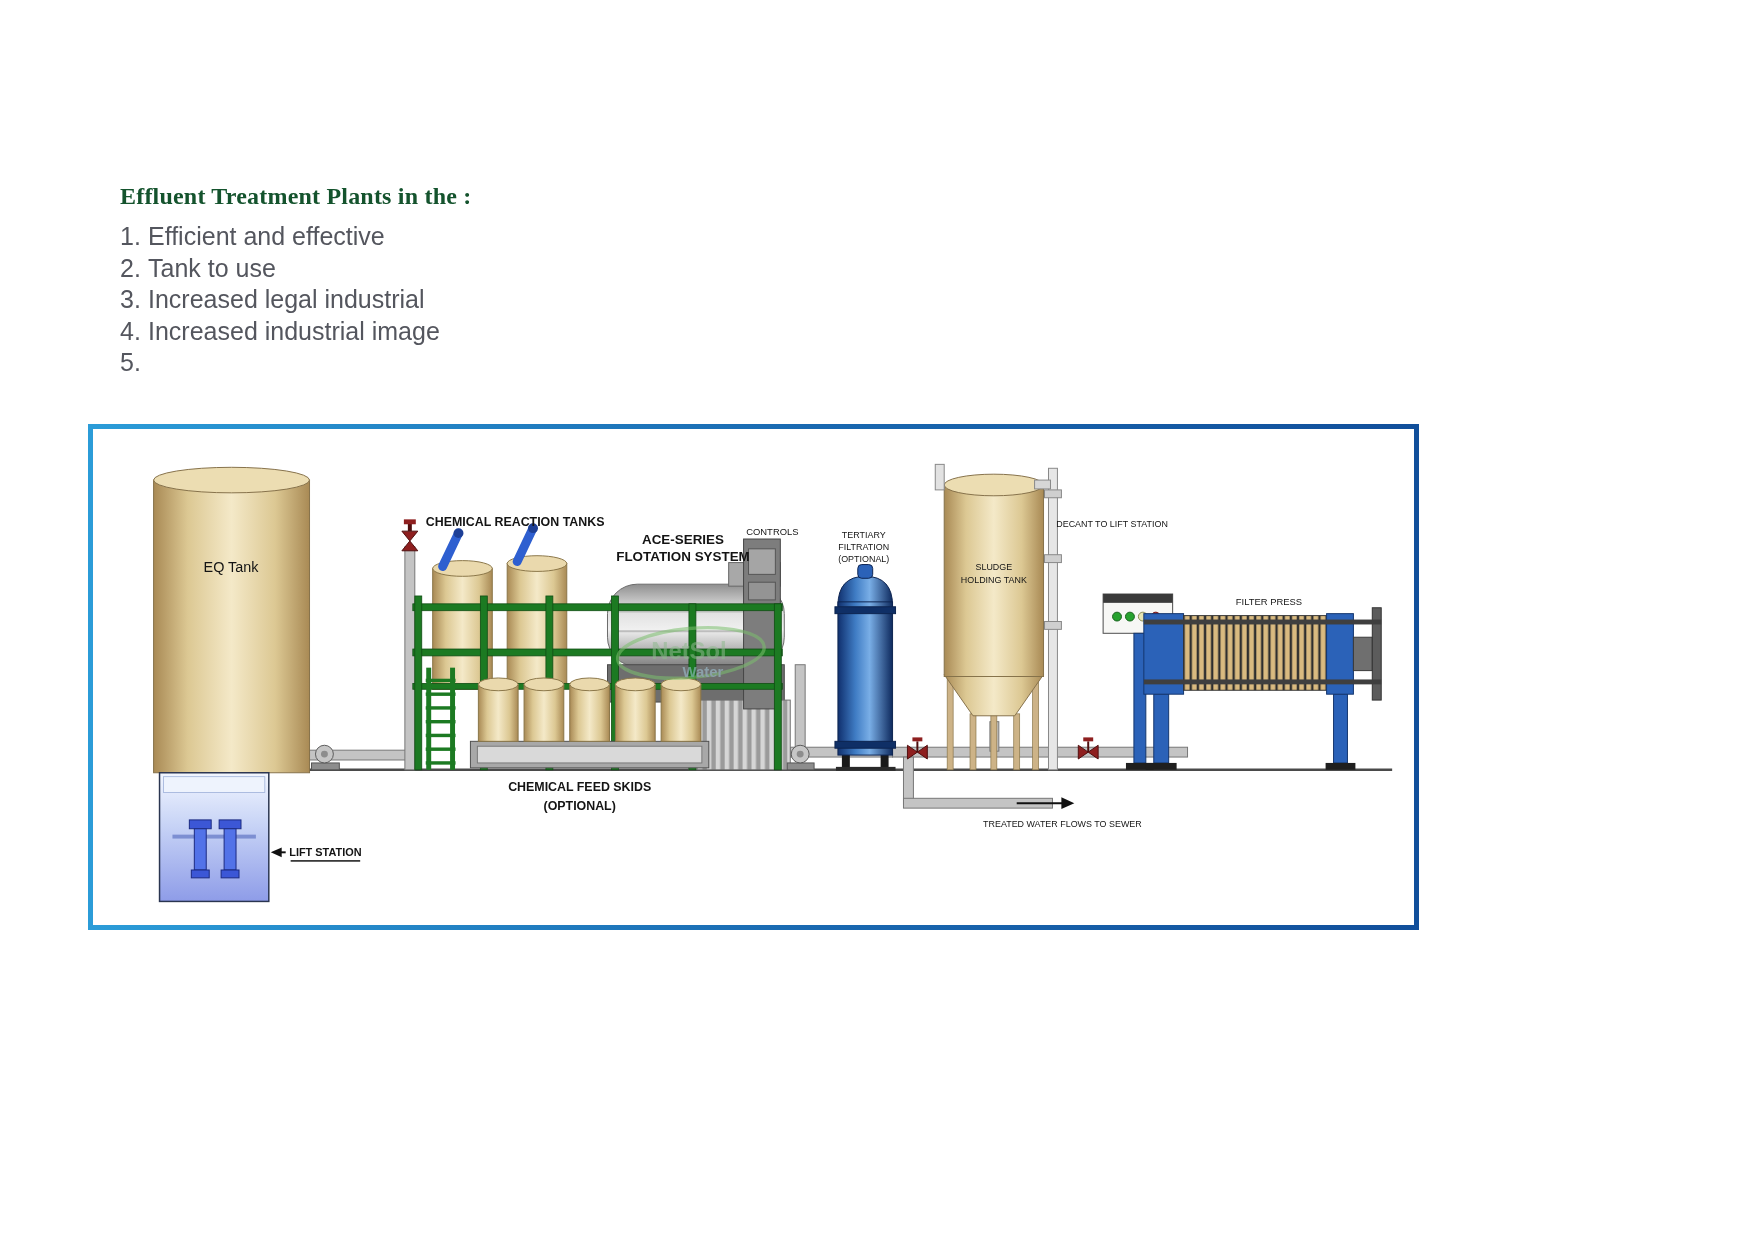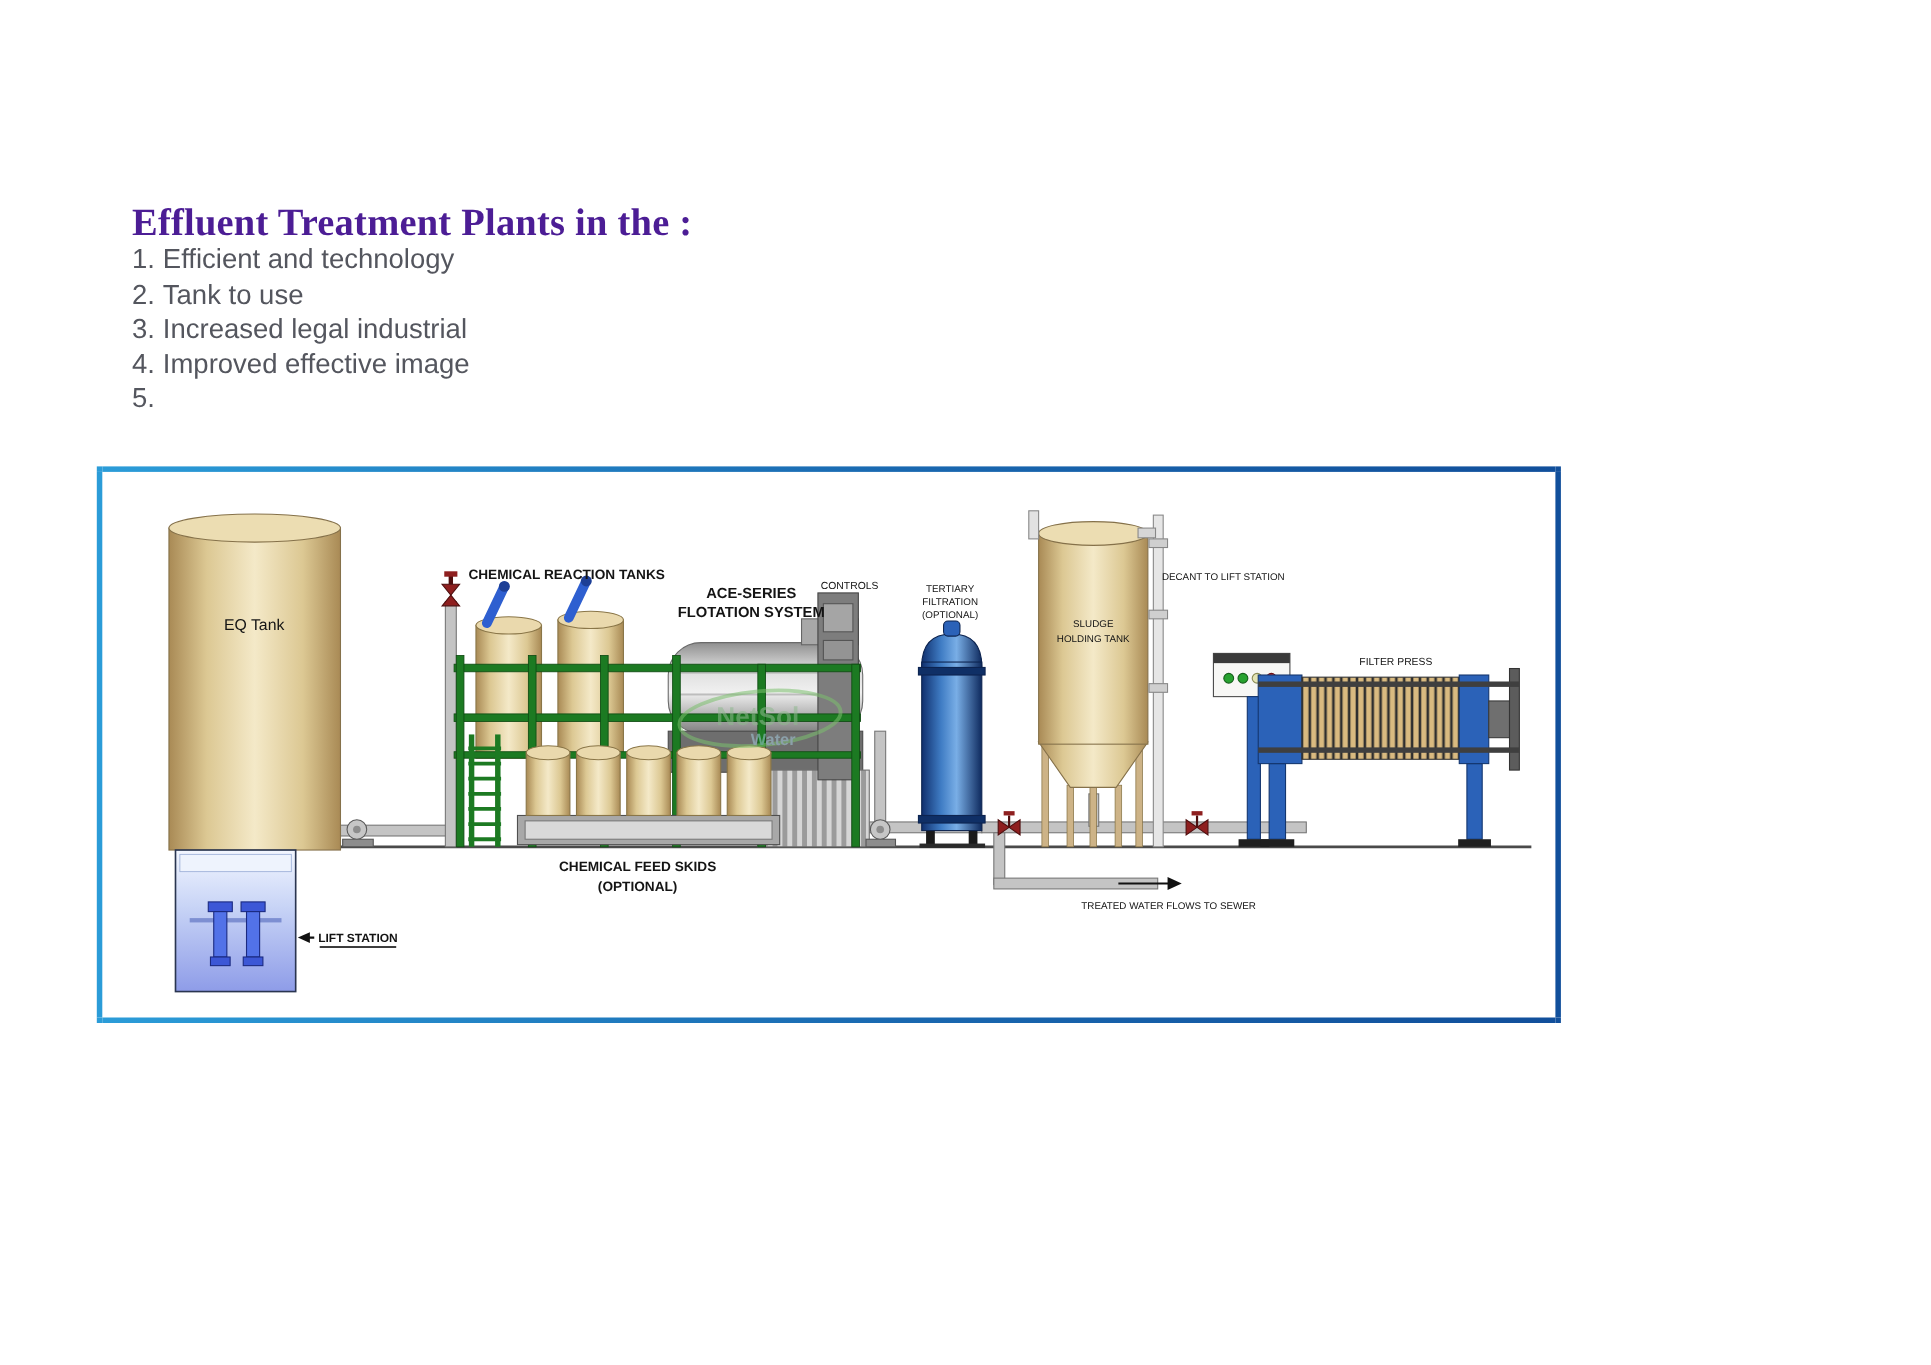--- a/index.html
+++ b/index.html
@@ -1,19 +1,19 @@
 <!DOCTYPE html>
 <html><head>
 <meta charset="utf-8">
 <style>
   *{margin:0;padding:0;box-sizing:border-box}
   html,body{background:#ffffff}
   body{width:1755px;height:1241px;position:relative;font-family:"Liberation Sans",sans-serif;overflow:hidden}
   #page{position:absolute;inset:0;background:#fff}
-  .title{position:absolute;left:120px;top:183px;font-family:"Liberation Serif",serif;font-size:35px;font-weight:bold;color:#4c1d95;letter-spacing:.2px}
+  .title{position:absolute;left:120px;top:183px;font-family:"Liberation Serif",serif;font-size:24px;font-weight:bold;color:#14532d;letter-spacing:.2px}
   .list{position:absolute;left:120px;top:221px;font-size:25px;color:#54565e;line-height:31.5px}
   .li{display:flex}
   .li .num{min-width:28px}
   .diagram{position:absolute;left:88px;top:424px;width:1331px;height:506px;background:#fff;
            border:5px solid #1a6ab5;border-image:linear-gradient(90deg,#2b9cd8 0%,#1968b0 55%,#114f9b 100%) 1}
   .diagram svg{display:block;width:100%;height:100%}
   svg text{font-family:"Liberation Sans",sans-serif;fill:#141414;text-anchor:middle}
   .t8{font-size:9px}
   .t9{font-size:9.5px}
   .t11{font-size:11px;font-weight:bold}
@@ -26,33 +26,33 @@
 </head>
 <body>
 
 <div id="page">
 
   <h1 class="title">Effluent Treatment Plants in the :</h1>
 
   <div class="list">
     <div class="li">
         <span class="num">1.</span>
-        <span>Efficient and technology</span>
+        <span>Efficient and effective</span>
       </div>
     <div class="li">
         <span class="num">2.</span>
         <span>Tank to use</span>
       </div>
     <div class="li">
         <span class="num">3.</span>
         <span>Increased legal industrial</span>
       </div>
     <div class="li">
         <span class="num">4.</span>
-        <span>Improved effective image</span>
+        <span>Increased industrial image</span>
       </div>
     <div class="li">
         <span class="num">5.</span>
       </div>
   </div>
 
   <div class="diagram">
     <svg viewBox="0 0 1330 505" preserveAspectRatio="none">
       <defs>
         <linearGradient id="tanH" x1="0" y1="0" x2="1" y2="0">

